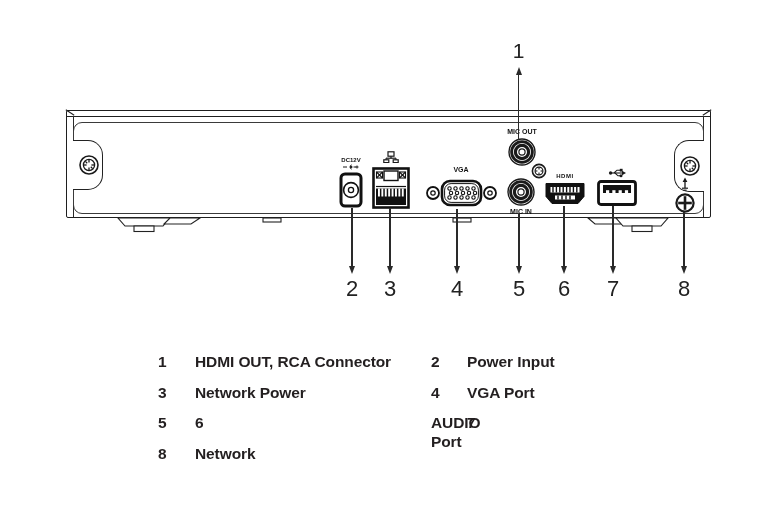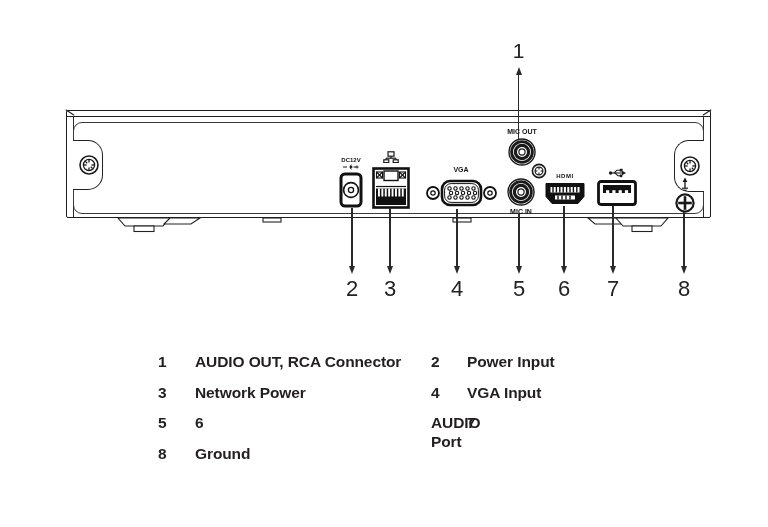--- a/index.html
+++ b/index.html
@@ -315,31 +315,31 @@
     <span class="cl-num">7</span>
   </div>
   <div class="callout callout-down" style="left:669px;top:212px;height:88px;">
     <span class="cl-line"></span>
     <span class="arr arr-down"></span>
     <span class="cl-num">8</span>
   </div>
 
   <div class="legend">
     <span>1</span>
-    <span>AUDIO OUT, RCA Connector</span>
+    <span>HDMI OUT, RCA Connector</span>
     <span>2</span>
     <span>Power Input</span>
 
     <span>3</span>
     <span>Network Power</span>
     <span>4</span>
-    <span>VGA Input</span>
+    <span>VGA Port</span>
 
     <span>5</span>
     <span>6</span>
     <span>AUDIO Port</span>
 
     <span>7</span>
     <span>8</span>
-    <span>Ground</span>
+    <span>Network</span>
   </div>
 
 </div>
 
 </body></html>

